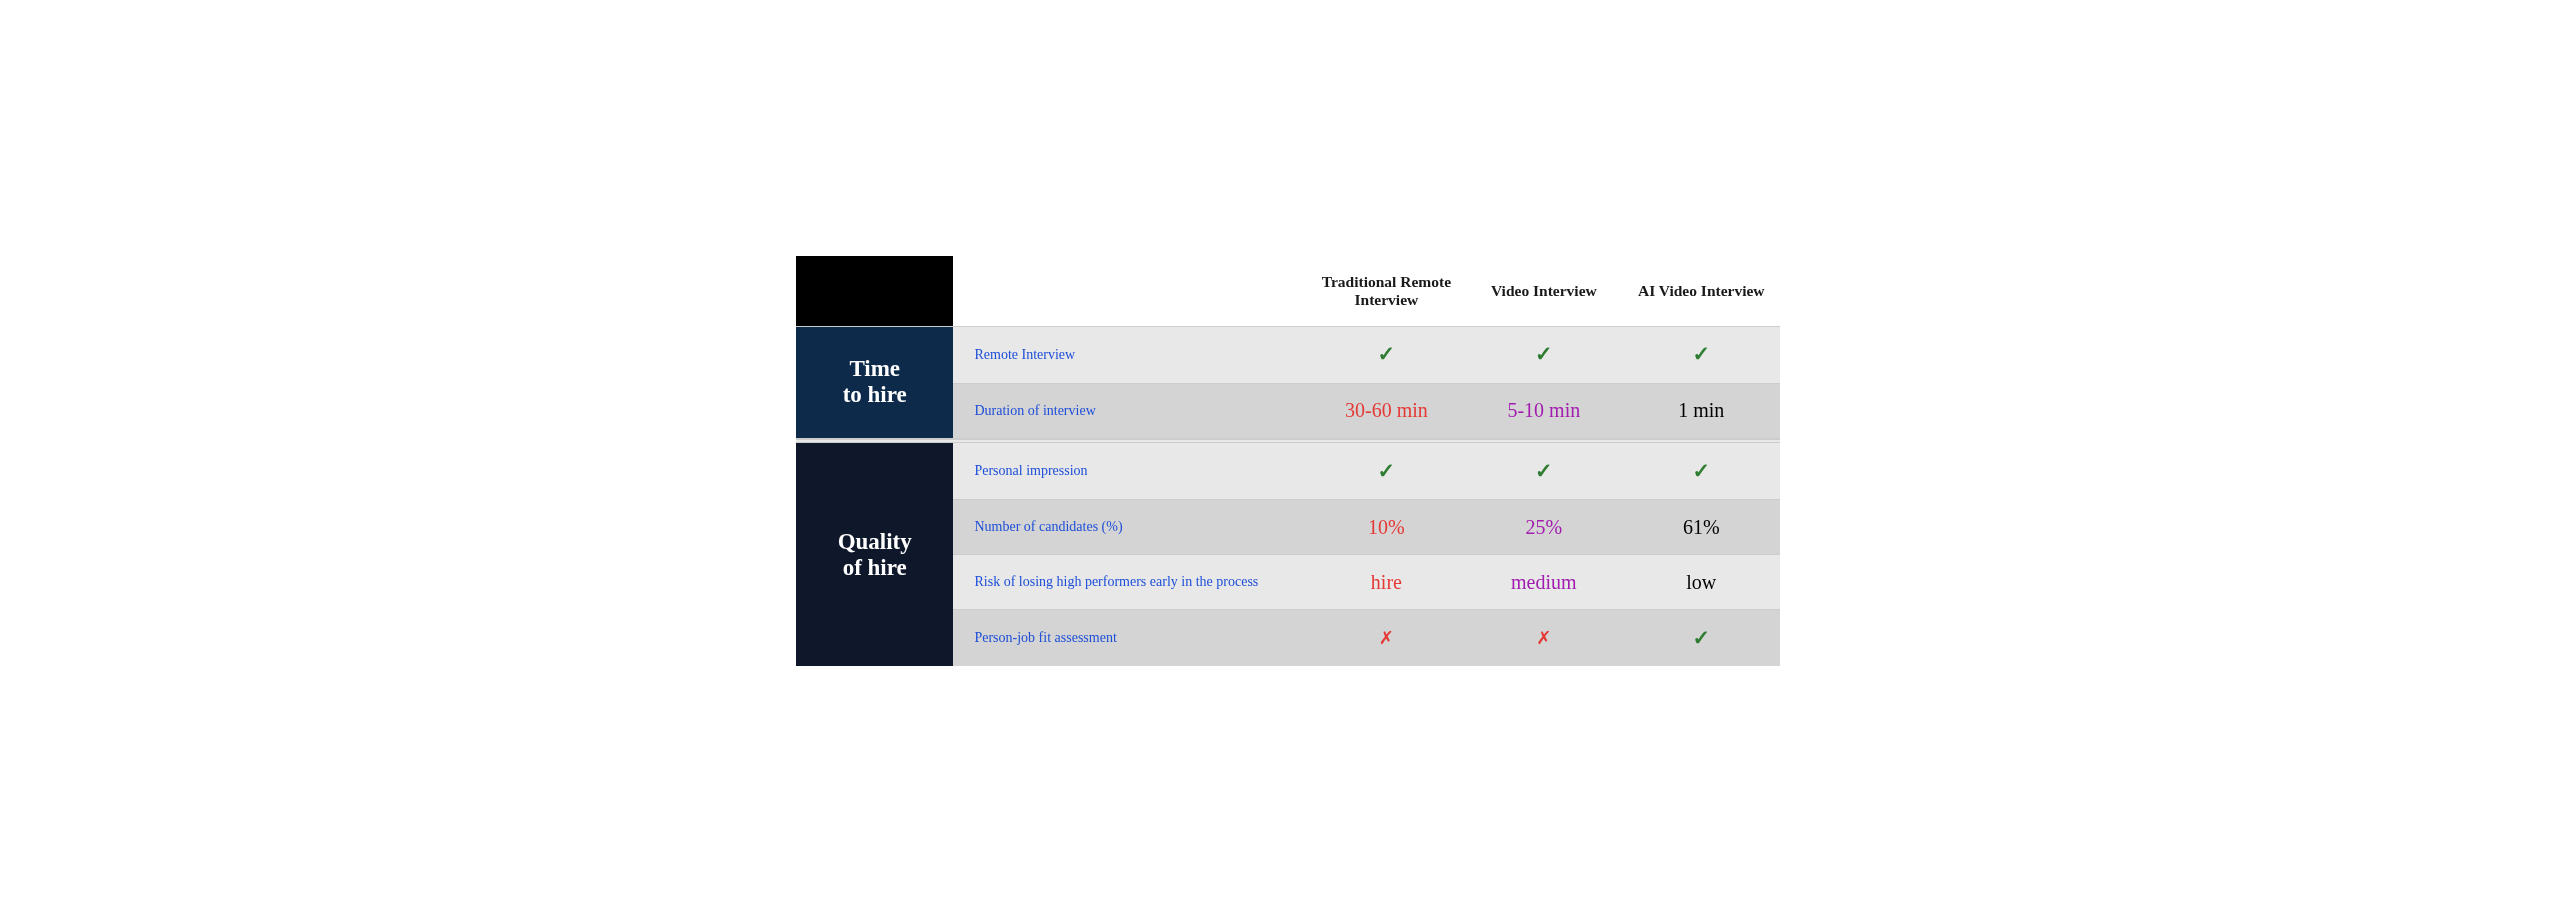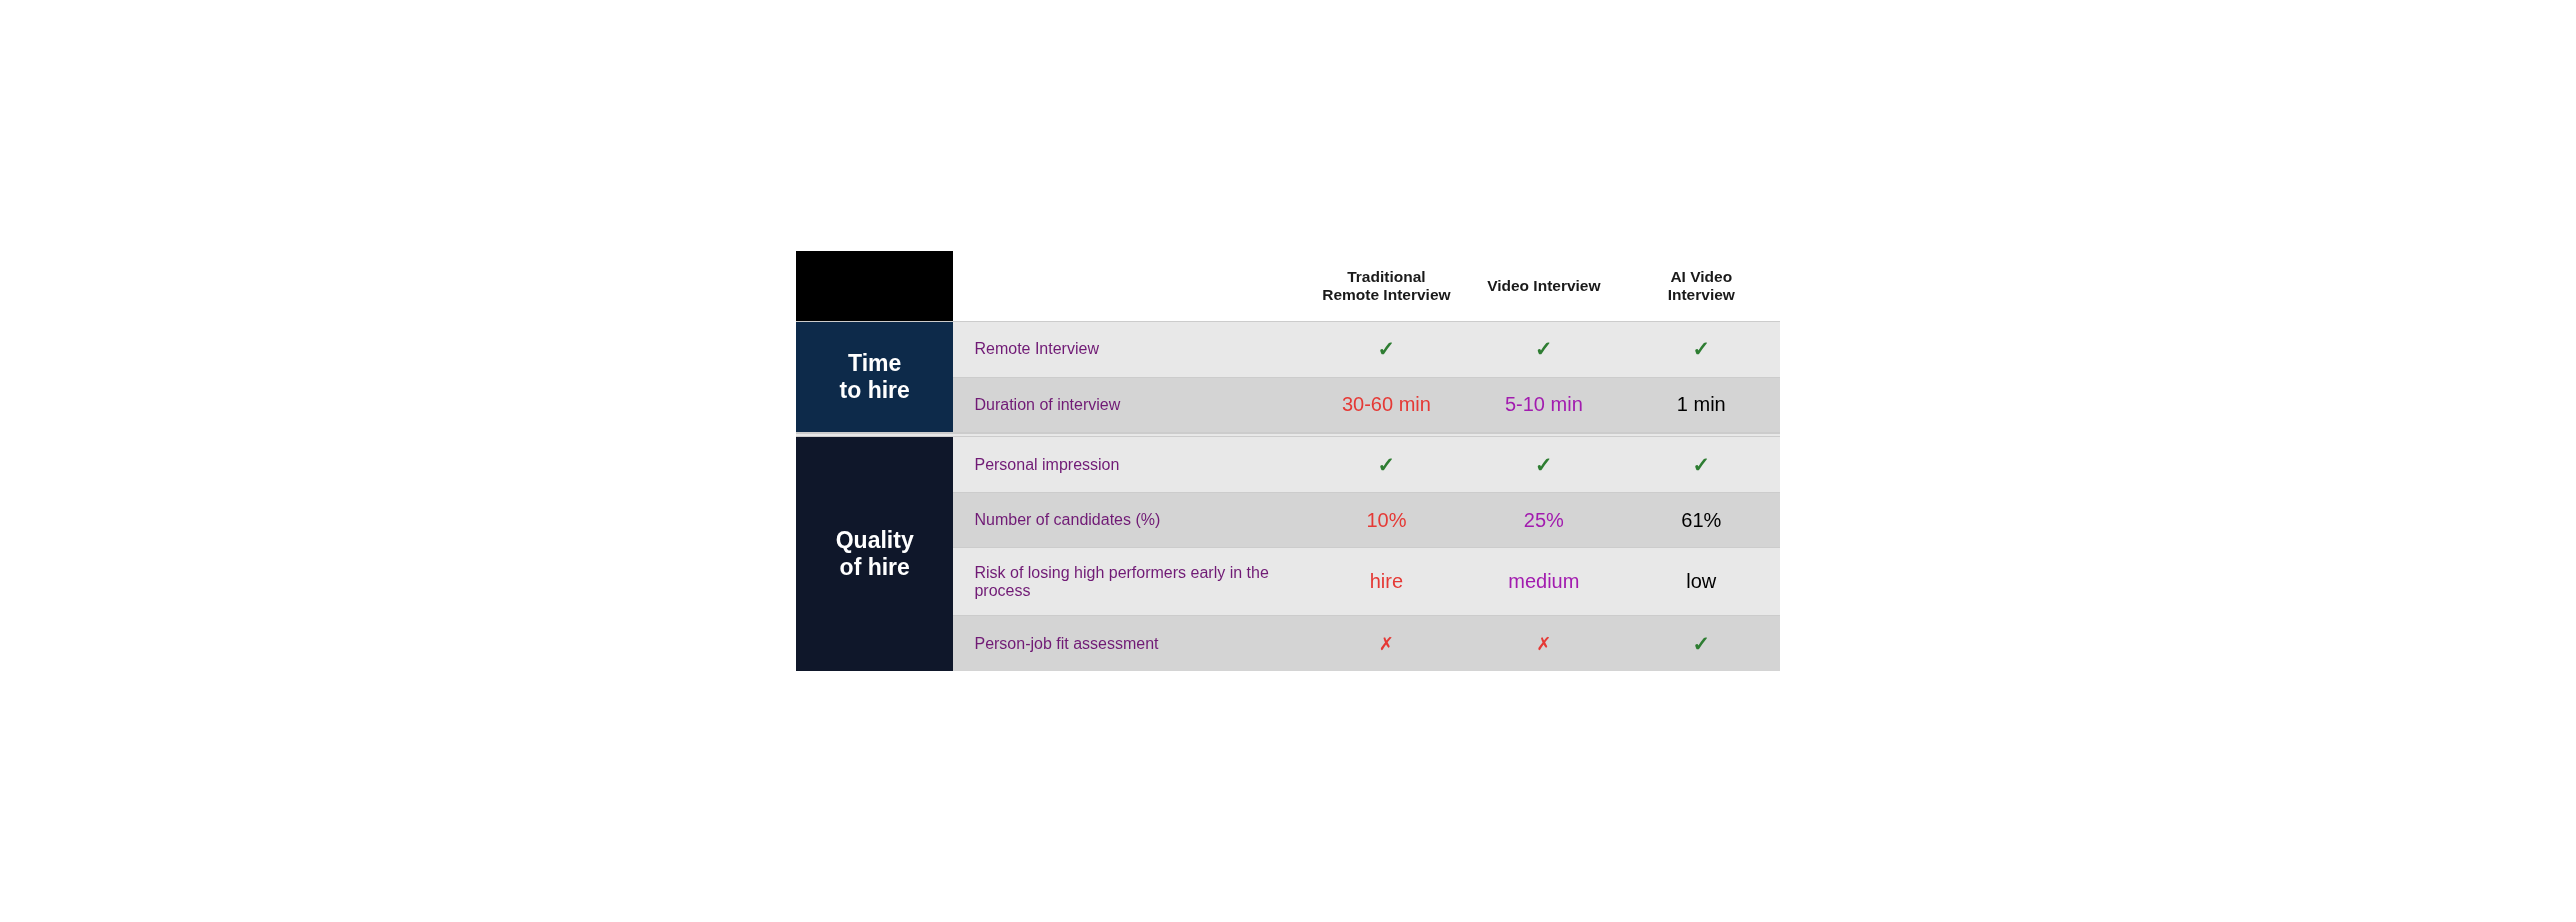--- a/index.html
+++ b/index.html
@@ -22,20 +22,21 @@
       width: 100%;
       max-width: 984px;
       border-collapse: collapse;
       overflow: hidden;
     }
 
     table {
       width: 100%;
       border-collapse: collapse;
       table-layout: fixed;
+      font-family: Liberation Serif, serif;
     }
 
     
     thead tr th {
       padding: 17px 14px;
       font-weight: 700;
       font-size: 15.5px;
       text-align: center;
       color: #1a1a1a;
       background: #ffffff;
@@ -91,22 +92,22 @@
     tbody tr:nth-child(odd) td:not(.category-cell) {
       background: #e8e8e8;
     }
 
     tbody tr:nth-child(even) td:not(.category-cell) {
       background: #d4d4d4;
     }
 
     .feature-col {
       text-align: left;
-      color: #701a75;
-      font-size: 16px;
+      color: #1d4ed8;
+      font-size: 14px;
     }
 
     .value-col {
       text-align: center;
       font-size: 20px;
     }
 
     .check-green {
       color: #2e7d32;
       font-size: 19.7px;

